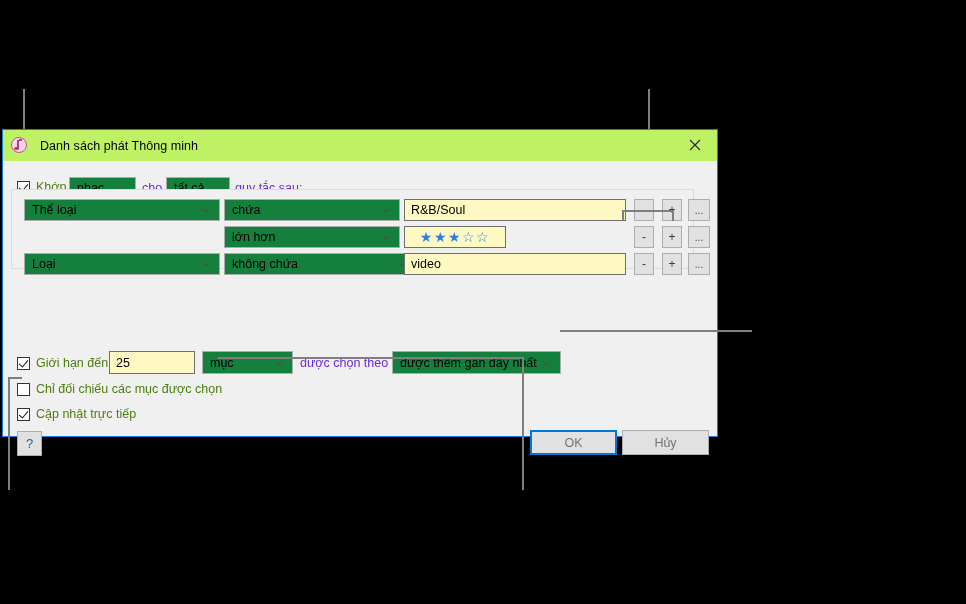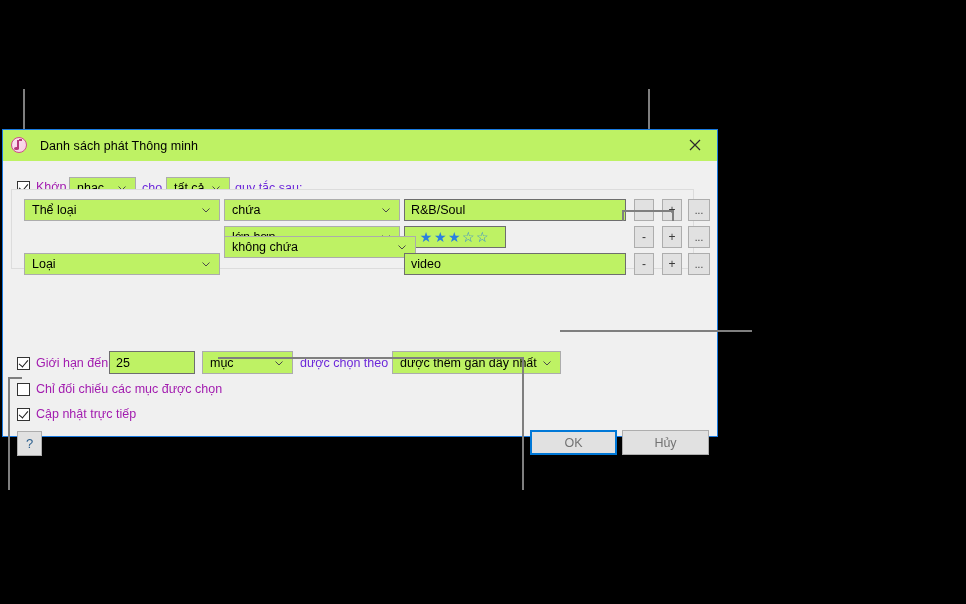--- a/index.html
+++ b/index.html
@@ -105,21 +105,21 @@
     right: 0; bottom: 0;
     background: #f0f0f0;
   }
 
   
   .chk {
     display: inline-flex;
     align-items: center;
     position: absolute;
     font-size: 12.5px;
-    color: #a21caf;
+    color: #4d7c0f;
     white-space: nowrap;
   }
   .chk .box {
     width: 13px; height: 13px;
     border: 1px solid #333333;
     background: #ffffff;
     box-sizing: border-box;
     position: relative;
     flex: none;
   }
@@ -131,21 +131,21 @@
     border: solid #1a1a1a;
     border-width: 0 1.5px 1.5px 0;
     transform: rotate(40deg);
   }
   .chk .lbl { margin-left: 6px; }
 
   select.combo, .combo {
     font-family: "Liberation Sans", sans-serif;
     font-size: 12.5px;
     color: #000;
-    background: #bef264;
+    background: #15803d;
     border: 1px solid #acacac;
     box-sizing: border-box;
     position: absolute;
     padding: 0 0 0 7px;
     display: flex;
     align-items: center;
     cursor: default;
     white-space: nowrap;
     overflow: hidden;
   }
@@ -153,21 +153,21 @@
     position: absolute;
     right: 9px;
     top: 50%;
     margin-top: -2px;
     width: 8px; height: 5px;
   }
   .combo .arrow svg { display: block; }
 
   .txtbox {
     position: absolute;
-    background: #bef264;
+    background: #fef9c3;
     border: 1px solid #6e6e6e;
     box-sizing: border-box;
     font-size: 12.5px;
     color: #000;
     display: flex;
     align-items: center;
     padding-left: 6px;
     white-space: nowrap;
     overflow: hidden;
   }
@@ -359,21 +359,21 @@
       </div>
 
       <div class="combo" style="left:12px; top:63px; width:196px; height:22px;">
         <span>Loại</span>
         <span class="arrow">
           <svg width="8" height="5" viewBox="0 0 8 5">
               <path d="M0.5 0.5 L4 4 L7.5 0.5" stroke="#4a4a4a" stroke-width="1" fill="none"></path>
             </svg>
         </span>
       </div>
-      <div class="combo" style="left:212px; top:46px; width:192px; height:22px;">
+      <div class="combo" style="left:212px; top:63px; width:192px; height:22px;">
         <span>không chứa</span>
         <span class="arrow">
           <svg width="8" height="5" viewBox="0 0 8 5">
               <path d="M0.5 0.5 L4 4 L7.5 0.5" stroke="#4a4a4a" stroke-width="1" fill="none"></path>
             </svg>
         </span>
       </div>
       <div class="txtbox" style="left:392px; top:63px; width:222px; height:22px;">
         <span>video</span>
       </div>

